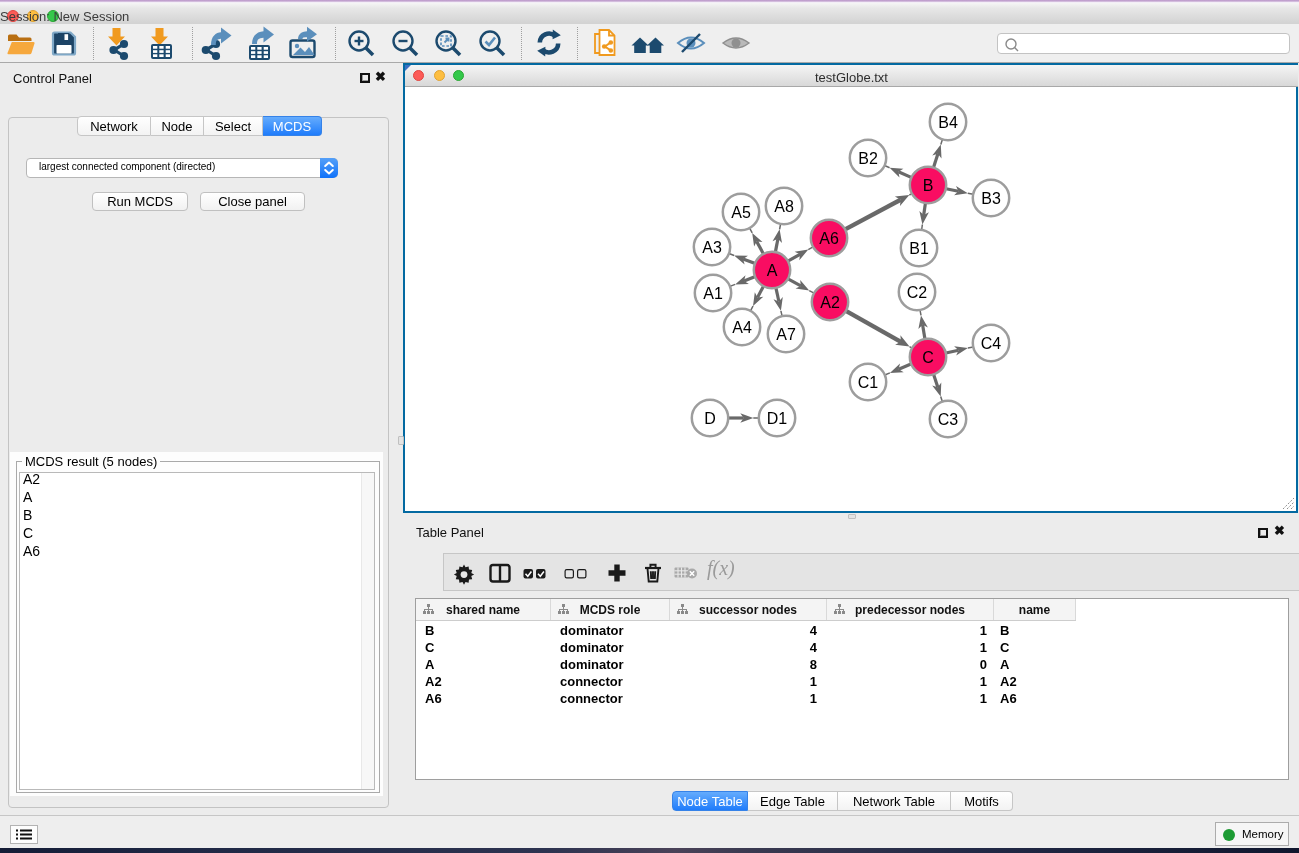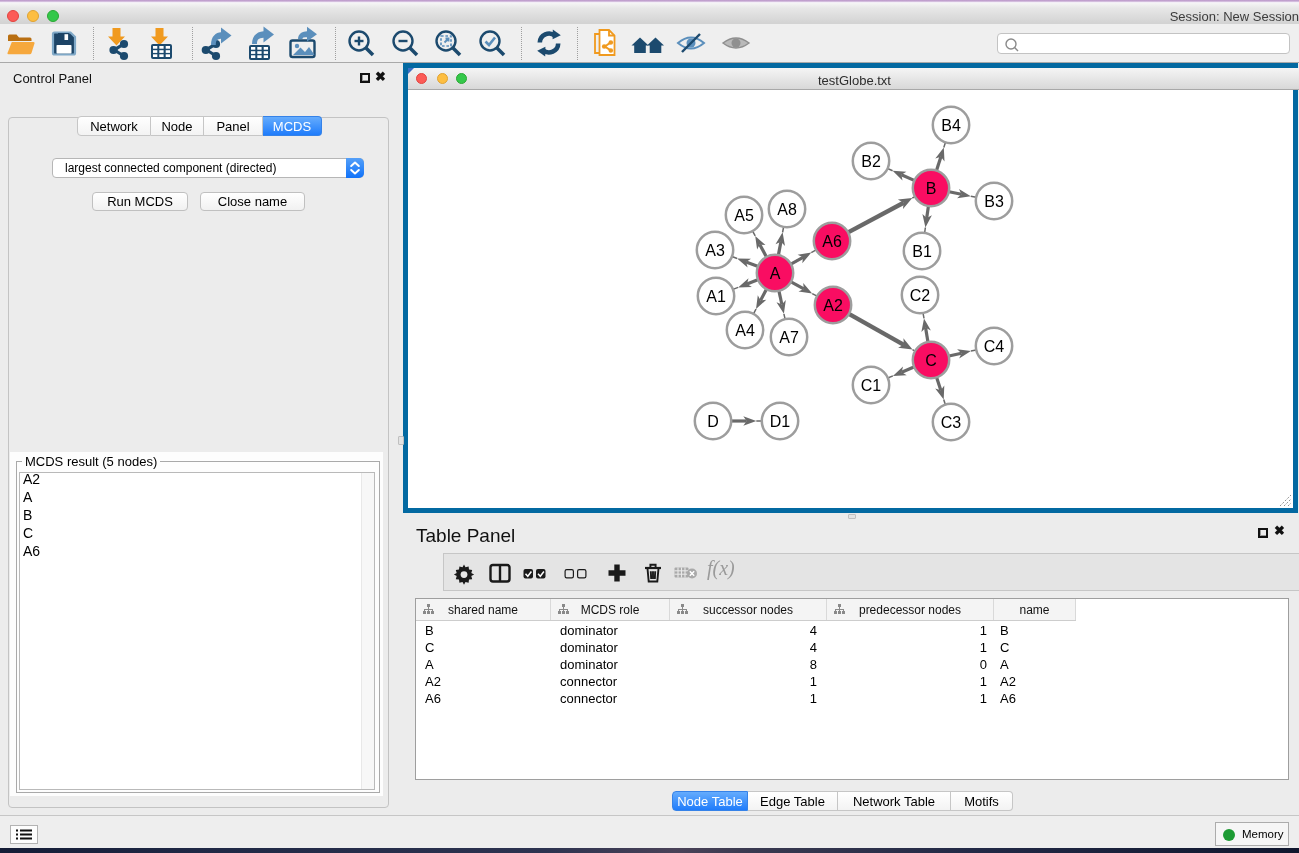--- a/index.html
+++ b/index.html
@@ -7,21 +7,21 @@
 body { font-family:"Liberation Sans", sans-serif; background:#ececec; position:relative; }
 #screen { position:absolute; left:0; top:0; width:1299px; height:853px; }
 .abs { position:absolute; }
 
 
 #topstrip { left:0; top:0; width:1299px; height:3px; background:linear-gradient(#bd9bcb,#c4a5d1 35%,#f2ecf6 80%,#f8f8f8); }
 
 
 #titlebar { left:0; top:3px; width:1299px; height:21px;
   background:linear-gradient(#f5f5f5,#e7e7e7 25%,#d2d2d2); }
-#wintitle { left:0; top:6px; width:1299px; text-align:right; font-size:13px; color:#3c3c3c; }
+#wintitle { left:0; top:6px; width:1299px; text-align:left; font-size:13px; color:#3c3c3c; }
 .tl { width:12px; height:12px; border-radius:50%; top:7px; }
 
 #tl-r { left:7px;  background:#fc5b57; border:1px solid #e2443f; }
 #tl-y { left:27px; background:#fdbe41; border:1px solid #e0a333; }
 #tl-g { left:47px; background:#34c84a; border:1px solid #2aa834; }
 #toolbar { left:0; top:24px; width:1299px; height:39px;
   background:#efefef; border-bottom:1px solid #a9a9a9; }
 .tsep { top:3px; width:0px; height:33px; border-left:1px dotted #9f9f9f; }
 #searchbox { left:997px; top:9px; width:293px; height:21px; background:#fff;
   border:1px solid #c3c3c3; border-radius:4px; }
@@ -41,60 +41,60 @@
 .seg > div:first-child { border-left:1px solid #c6c6c6; border-radius:4px 0 0 4px; }
 .seg > div:last-child { border-radius:0 4px 4px 0; }
 .seg > div.sel { background:linear-gradient(#65acfd,#1f7cfb); color:#fff; border-color:#3582e8; }
 #cp-tabs { left:77px; top:96px;margin-top:20px; }
 #cp-tabs > div:nth-child(1){ width:74px; }
 #cp-tabs > div:nth-child(2){ width:53px; }
 #cp-tabs > div:nth-child(3){ width:59px; }
 #cp-tabs > div:nth-child(4){ width:59px; }
 
 #opt-label { left:0px; top:136px; width:399px; text-align:center; font-size:13px; color:#000; }
-#combo { left:52px; top:158px; width:312px; height:20px; background:#fff;
-  border:1px solid #b6b6b6; border-radius:4px; font-size:12px; }
+#combo { left:26px; top:158px; width:312px; height:20px; background:#fff;
+  border:1px solid #b6b6b6; border-radius:4px; font-size:10px; }
 #combo span { position:absolute; left:12px; top:2px; }
 #combo-btn { position:absolute; right:-1px; top:-1px; width:18px; height:20px;
   background:linear-gradient(#55a0f8,#0f72fa); border-radius:0 5px 5px 0; }
 .btn { height:19px; background:linear-gradient(#ffffff,#f1f1f1); border:1px solid #c0c0c0;
   border-radius:4px; font-size:13px; display:flex; align-items:center; justify-content:center; color:#000; }
 #btn-run { left:92px; top:192px; width:96px; }
 #btn-close { left:200px; top:192px; width:105px; }
 
 
 #white-underlay { left:10px; top:452px; width:373px; height:344px; background:#fdfdfd; }
 #fieldset { left:16px; top:461px; width:364px; height:332px; border:1px solid #a9a9a9; }
 #fieldset-label { left:22px; top:454px; background:#fdfdfd; padding:0 3px; font-size:13px; color:#000; }
 #listbox { left:19px; top:472px; width:356px; height:318px; background:#fff; border:1px solid #b9b9b9; }
 #listbox .item { position:absolute; left:3px; font-size:14px; color:#000; }
 #list-sb { position:absolute; right:0px; top:0px; width:13px; height:316px; background:#f7f7f7; border-left:1px solid #e8e8e8; }
 
 
 #netframe { left:403px; top:63px; width:895px; height:450px; background:#fff;
-  border:5px solid #0369a1; }
+  border:2px solid #0369a1; }
 #net-titlebar { position:absolute; left:0; top:0; width:893px; height:22px;
   background:linear-gradient(#f5f5f5,#d8d8d8); border-bottom:1px solid #a8a8a8; }
 #net-title { position:absolute; left:0; top:5px; width:893px; text-align:center; font-size:13px; color:#2d2d2d; }
 .ntl { position:absolute; width:11px; height:11px; border-radius:50%; top:5px; }
 #ntl-r { left:8px; background:#fc5b57; border:1px solid #e2443f; }
 #ntl-y { left:29px; background:#fdbe41; border:1px solid #e0a333; }
 #ntl-g { left:48px; background:#34c84a; border:1px solid #2aa834; }
 
 
 #vgrip { left:398px; top:436px; width:6px; height:9px; background:#e3e3e3; border:1px solid #c0c0c0; border-radius:1px; }
 #hgrip { left:848px; top:514px; width:8px; height:5px; background:#e3e3e3; border:1px solid #c0c0c0; border-radius:1px; }
 
 
-#tp-title { left:416px; top:525px; font-size:19px; color:#111; }
+#tp-title { left:416px; top:525px; font-size:13px; color:#111; }
 #tp-float { left:1258px; top:528px; }
 #tp-close { left:1274px; top:523px; font-size:13px; font-weight:bold; color:#111; }
 #tp-toolbar { left:415px; top:553px; width:873px; height:38px;
   background:#e4e4e4; border:1px solid #c6c6c6;margin-left:28px; }
-#tp-table { left:415px; top:598px; width:874px; height:182px; background:#fff; border:1px solid #9e9e9e; }
+#tp-table { left:415px; top:598px; width:874px; height:182px; background:#fff; border:1px solid #9e9e9e;font-weight:bold; }
 #tp-header { position:absolute; left:0; top:0; width:660px; height:22px; background:#f4f4f4;
   border-bottom:1px solid #cdcdcd; font-size:12px; color:#111; }
 #tp-header .hcell { position:absolute; top:0; height:21px; border-right:1px solid #d9d9d9;
   display:flex; align-items:center; justify-content:center; }
 #tp-header .hcell svg { position:absolute; left:6px; top:4px; margin:0; }
 .trow { position:absolute; font-size:13px; color:#000; height:17px; }
 .trow span { position:absolute; top:2px; }
 
 
 #tp-tabs { left:672px; top:791px; }
@@ -285,34 +285,34 @@
     </div>
   </div>
 
   <div class="abs" id="cp-title">Control Panel</div>
   <div class="abs hdrbox" id="cp-float"></div>
   <div class="abs" id="cp-close">✖</div>
   <div class="abs" id="cp-content"></div>
   <div class="abs seg" id="cp-tabs">
     <div>Network</div>
       <div>Node</div>
-      <div>Panel</div>
+      <div>Select</div>
       <div class="sel">MCDS</div>
   </div>
   <div class="abs" id="combo">
       <span>largest connected component (directed)</span>
     <div id="combo-btn">
       <svg width="18" height="20" viewBox="0 0 18 20">
         <path d="M5.2 8 L9 4.6 L12.8 8" stroke="#fff" stroke-width="2" fill="none" stroke-linecap="round" stroke-linejoin="round"></path>
         <path d="M5.2 12 L9 15.4 L12.8 12" stroke="#fff" stroke-width="2" fill="none" stroke-linecap="round" stroke-linejoin="round"></path>
       </svg>
     </div>
   </div>
   <div class="abs btn" id="btn-run">Run MCDS</div>
-  <div class="abs btn" id="btn-close">Close name</div>
+  <div class="abs btn" id="btn-close">Close panel</div>
   <div class="abs" id="white-underlay"></div>
   <div class="abs" id="fieldset"></div>
   <div class="abs" id="fieldset-label">MCDS result (5 nodes)</div>
   <div class="abs" id="listbox">
     <div class="item" style="top:-2px">A2</div>
     <div class="item" style="top:16px">A</div>
     <div class="item" style="top:34px">B</div>
     <div class="item" style="top:52px">C</div>
     <div class="item" style="top:70px">A6</div>
     <div id="list-sb"></div>

